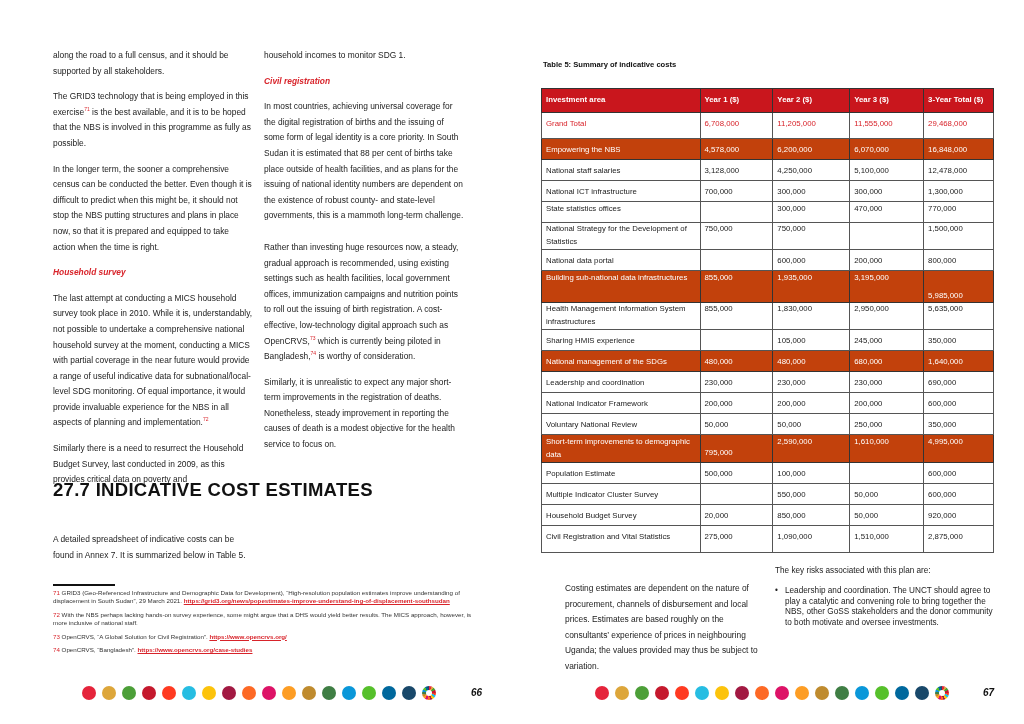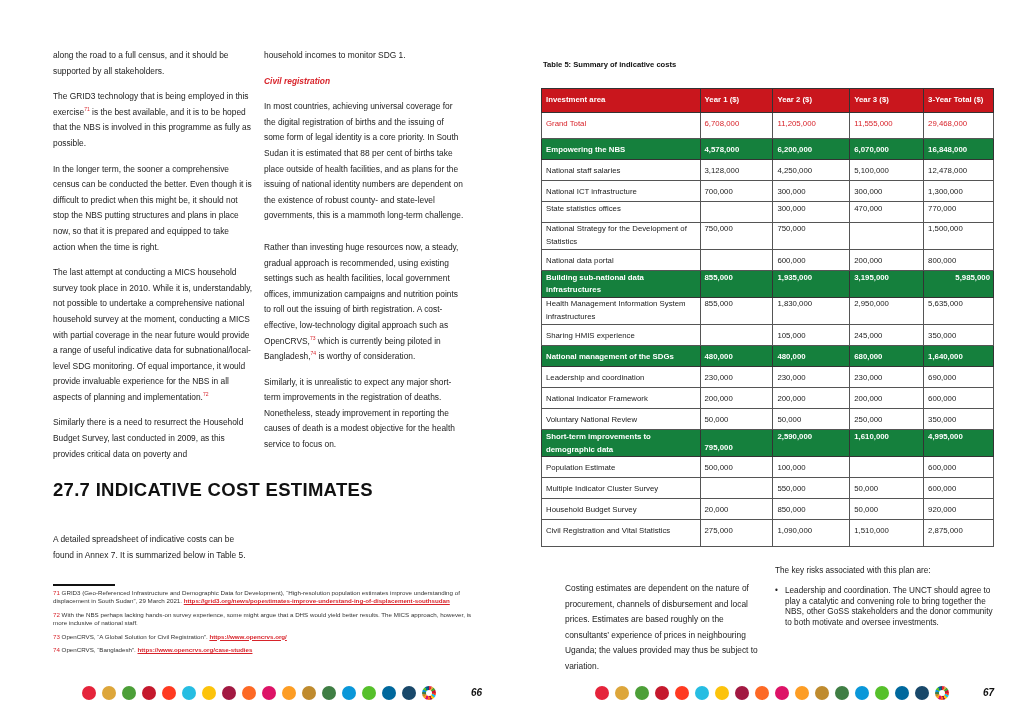--- a/index.html
+++ b/index.html
@@ -13,40 +13,41 @@
   .h2 { position: absolute; left: 53px; top: 479px; font-size: 18.5px; font-weight: bold; letter-spacing: 0.3px; color: #111; }
   .footnotes { position: absolute; left: 53px; top: 584px; width: 420px; font-size: 6.2px; line-height: 8.4px; color: #333; }
   .footnotes .rule { width: 62px; height: 2px; background: #111; margin-bottom: 3px; }
   .footnotes .fn-item { margin-bottom: 5px; }
   .footnotes .num { color: #d8232a; }
   .footnotes a { color: #d8232a; font-weight: bold; text-decoration: underline; }
   .tcaption { position: absolute; left: 543px; top: 60px; font-size: 7.6px; font-weight: bold; color: #111; }
   table.costs { position: absolute; left: 541px; top: 88px; width: 453px; border-collapse: collapse; font-size: 7.8px; }
   table.costs td { border: 1px solid #555; vertical-align: top; padding: 5px 3px 0 4px; line-height: 12.8px; }
   table.costs tr.hdr td { background: #c9161d; color: #fff; font-weight: bold; border-color: #333; }
-  table.costs tr.cat td { background: #15803d; color: #fff; font-weight: bold; border-color: #333; }
+  table.costs tr.cat td { background: #c2410c; color: #fff; font-weight: normal; border-color: #333; }
   table.costs tr.grand td { color: #d8232a; }
   table.costs tr.r td { color: #222; }
   .risks { position: absolute; left: 775px; top: 566px; width: 220px; font-size: 8.2px; color: #222; }
   .risks ul { list-style: none; margin-top: 11px; }
   .risks li { position: relative; padding-left: 10px; line-height: 10.6px; }
   .risks li::before { content: "•"; position: absolute; left: 0; top: 0; }
   .footer { position: absolute; top: 686px; height: 14px; display: flex; align-items: center; }
   .dot { width: 14px; height: 14px; border-radius: 50%; margin-right: 6px; }
   .wheel { width: 14px; height: 14px; border-radius: 50%; background: conic-gradient(#e5243b 0 6%, #dda63a 6% 12%, #4c9f38 12% 18%, #c5192d 18% 24%, #ff3a21 24% 30%, #26bde2 30% 36%, #fcc30b 36% 42%, #a21942 42% 48%, #fd6925 48% 54%, #dd1367 54% 60%, #fd9d24 60% 66%, #bf8b2e 66% 72%, #3f7e44 72% 78%, #0a97d9 78% 84%, #56c02b 84% 90%, #00689d 90% 95%, #19486a 95% 100%); position: relative; }
   .wheel::after { content: ""; position: absolute; left: 4px; top: 4px; width: 6px; height: 6px; border-radius: 50%; background: #fff; }
   .pagenum { position: absolute; top: 687px; font-size: 10px; font-weight: bold; color: #111; font-style: italic; }
 </style>
 </head>
 <body>
 
 <div class="col p" style="left:53px; top:48px; width:200px;">
   <div class="para">along the road to a full census, and it should be supported by all stakeholders.</div>
   <div class="para"><span>The GRID3 technology that is being employed in this exercise</span><sup class="fn">71</sup><span> is the best available, and it is to be hoped that the NBS is involved in this programme as fully as possible.</span></div>
   <div class="para">In the longer term, the sooner a comprehensive census can be conducted the better. Even though it is difficult to predict when this might be, it should not stop the NBS putting structures and plans in place now, so that it is prepared and equipped to take action when the time is right.</div>
+  <div class="sub para">Household survey</div>
   <div class="para"><span>The last attempt at conducting a MICS household survey took place in 2010. While it is, understandably, not possible to undertake a comprehensive national household survey at the moment, conducting a MICS with partial coverage in the near future would provide a range of useful indicative data for subnational/local-level SDG monitoring. Of equal importance, it would provide invaluable experience for the NBS in all aspects of planning and implementation.</span><sup class="fn">72</sup></div>
   <div class="para">Similarly there is a need to resurrect the Household Budget Survey, last conducted in 2009, as this provides critical data on poverty and</div>
 </div>
 
 <div class="col p" style="left:264px; top:48px; width:200px;">
   <div class="para">household incomes to monitor SDG 1.</div>
   <div class="sub para">Civil registration</div>
   <div class="para" style="margin-top:4px; margin-bottom:16px;">In most countries, achieving universal coverage for the digital registration of births and the issuing of some form of legal identity is a core priority. In South Sudan it is estimated that 88 per cent of births take place outside of health facilities, and as plans for the issuing of national identity numbers are dependent on the existence of robust county- and state-level governments, this is a mammoth long-term challenge.</div>
   <div class="para"><span>Rather than investing huge resources now, a steady, gradual approach is recommended, using existing settings such as health facilities, local government offices, immunization campaigns and nutrition points to roll out the issuing of birth registration. A cost-effective, low-technology digital approach such as OpenCRVS,</span><sup class="fn">73</sup><span> which is currently being piloted in Bangladesh,</span><sup class="fn">74</sup><span> is worthy of consideration.</span></div>
   <div class="para">Similarly, it is unrealistic to expect any major short-term improvements in the registration of deaths. Nonetheless, steady improvement in reporting the causes of death is a modest objective for the health service to focus on.</div>
@@ -129,21 +130,21 @@
         <td></td>
         <td>600,000</td>
         <td>200,000</td>
         <td>800,000</td>
       </tr>
       <tr class="cat" style="height: 27px;">
         <td style="padding-top: 1px;">Building sub-national data infrastructures</td>
         <td style="padding-top: 1px;"> 855,000</td>
         <td style="padding-top: 1px;">1,935,000</td>
         <td style="padding-top: 1px;">3,195,000</td>
-        <td style="padding-top: 1px; text-align: right;">5,985,000</td>
+        <td style="padding-top: 19px;">5,985,000</td>
       </tr>
       <tr class="r" style="height: 26px;">
         <td style="padding-top: 0px;">Health Management Information System infrastructures</td>
         <td style="padding-top: 0px;">855,000</td>
         <td style="padding-top: 0px;">1,830,000</td>
         <td style="padding-top: 0px;">2,950,000</td>
         <td style="padding-top: 0px;">5,635,000</td>
       </tr>
       <tr class="r" style="height: 21px;">
         <td>Sharing HMIS experience</td>

